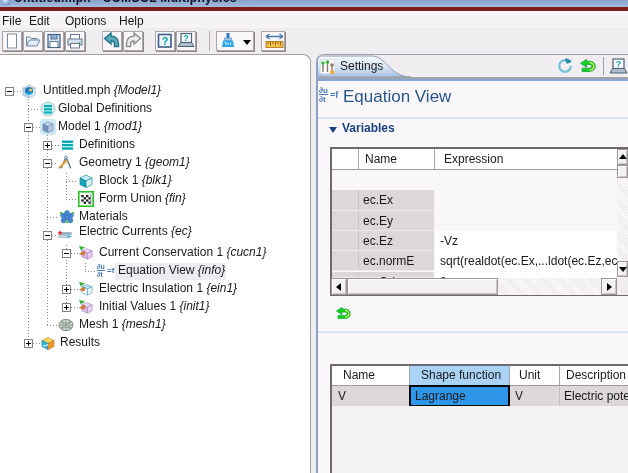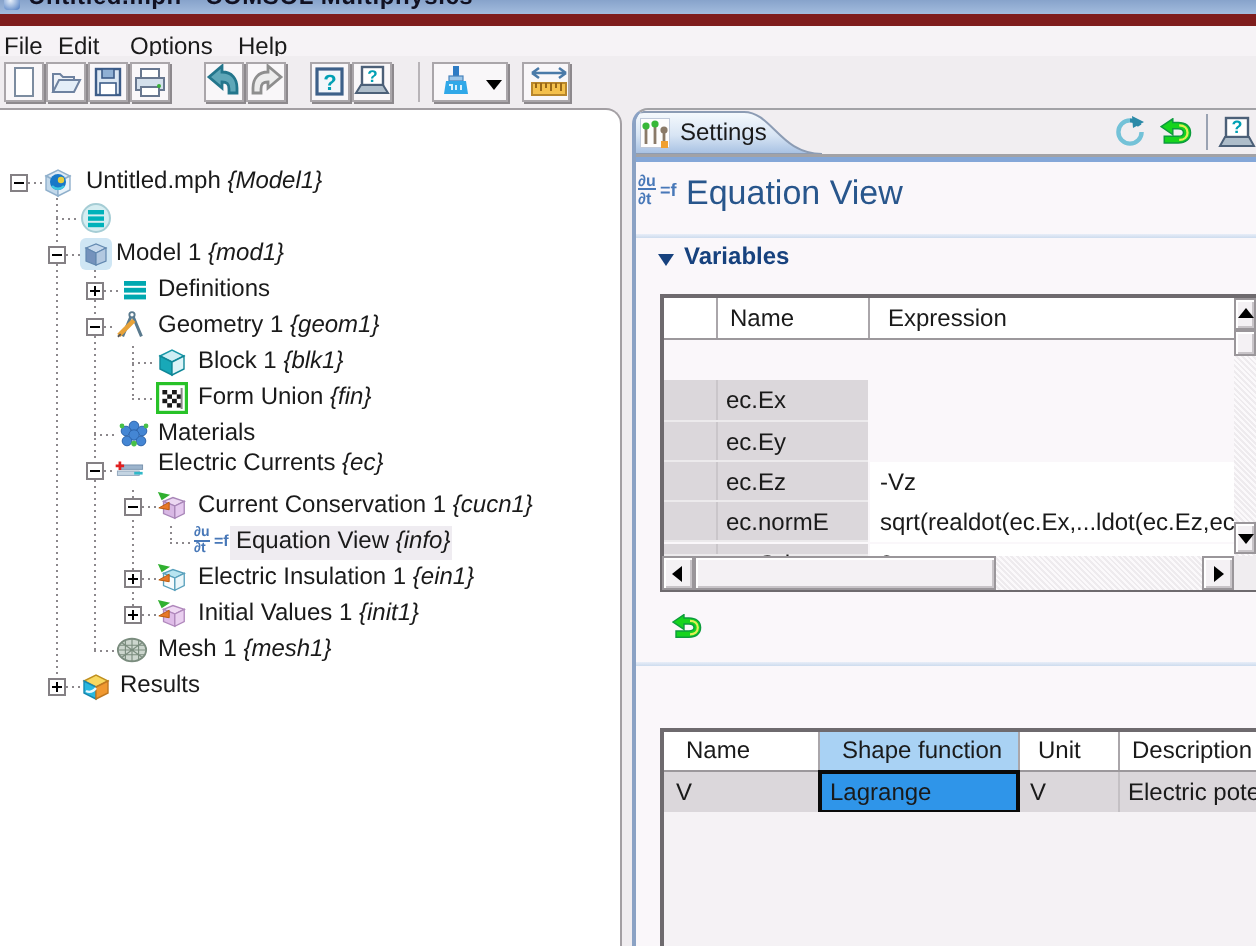--- a/index.html
+++ b/index.html
@@ -3,21 +3,21 @@
 <meta charset="utf-8">
 <style>
   html,body{margin:0;padding:0;}
   body{width:628px;height:473px;overflow:hidden;position:relative;
        font-family:"Liberation Sans",sans-serif;background:#f0edf0;font-size:12px;color:#1a1a1a;}
   .abs{position:absolute;}
   
   #title{left:0;top:0;width:628px;height:7px;background:linear-gradient(#87a3cb,#a3bcde);overflow:hidden;}
   #title span{position:absolute;left:14px;top:-9px;font-size:12px;font-weight:bold;color:#111122;letter-spacing:.3px;}
   
-  #menu{left:0;top:7px;width:628px;height:21px;background:#f6f3f6;border-top:6px solid #7f1d1d;}
+  #menu{left:0;top:7px;width:628px;height:21px;background:#f6f3f6;border-top:4px solid #7f1d1d;}
   #menu span{position:absolute;top:3px;}
   
   #tbar{left:0;top:28px;width:628px;height:28px;background:#f0edf0;}
   .tb{position:absolute;top:3px;width:20px;height:20px;box-sizing:border-box;background:#f9f7f9;
       border:1px solid #aaa6aa;box-shadow:1px 1px 0 #8d898d;}
   .tb svg{position:absolute;left:0px;top:0px;}
   .tsep{position:absolute;top:3px;width:1px;height:20px;background:#b8b4b8;}
   
   #lpanel{left:0;top:54px;width:311px;height:419px;background:#fff;
           border:1px solid #a39fa3;border-bottom:none;border-left:none;border-radius:0 8px 0 0;box-sizing:border-box;}
@@ -295,20 +295,21 @@
                M3,4 L14,12 M14,4 L3,12" stroke="#7a8c7e" stroke-width=".6" fill="none"></path>
     </svg>
     <svg class="ticon" style="left:40px;top:278px" viewBox="0 0 16 16">
       <polygon points="2,5.5 8,2.5 14,5.5 8,8.5" fill="#f8d860" stroke="#c09020" stroke-width=".7"></polygon>
       <polygon points="2,5.5 8,8.5 8,14.5 2,11.5" fill="#28b8e0" stroke="#1888b0" stroke-width=".7"></polygon>
       <polygon points="8,8.5 14,5.5 14,11.5 8,14.5" fill="#f09830" stroke="#c07820" stroke-width=".7"></polygon>
       <path d="M3,10.5 C6,12 8,9 8,9" stroke="#e8f8ff" stroke-width="1.2" fill="none"></path>
     </svg>
 
     <div class="tlab" style="left:43px;top:26px">Untitled.mph <i>{Model1}</i></div>
+    <div class="tlab" style="left:58px;top:44px">Global Definitions</div>
     <div class="tlab" style="left:58px;top:62px">Model 1 <i>{mod1}</i></div>
     <div class="tlab" style="left:79px;top:80px">Definitions</div>
     <div class="tlab" style="left:79px;top:98px">Geometry 1 <i>{geom1}</i></div>
     <div class="tlab" style="left:99px;top:116px">Block 1 <i>{blk1}</i></div>
     <div class="tlab" style="left:99px;top:134px">Form Union <i>{fin}</i></div>
     <div class="tlab" style="left:79px;top:152px">Materials</div>
     <div class="tlab" style="left:79px;top:167px">Electric Currents <i>{ec}</i></div>
     <div class="tlab" style="left:99px;top:188px">Current Conservation 1 <i>{cucn1}</i></div>
     <div class="tlab" style="left:118px;top:206px">Equation View <i>{info}</i></div>
     <div class="tlab" style="left:99px;top:224px">Electric Insulation 1 <i>{ein1}</i></div>

